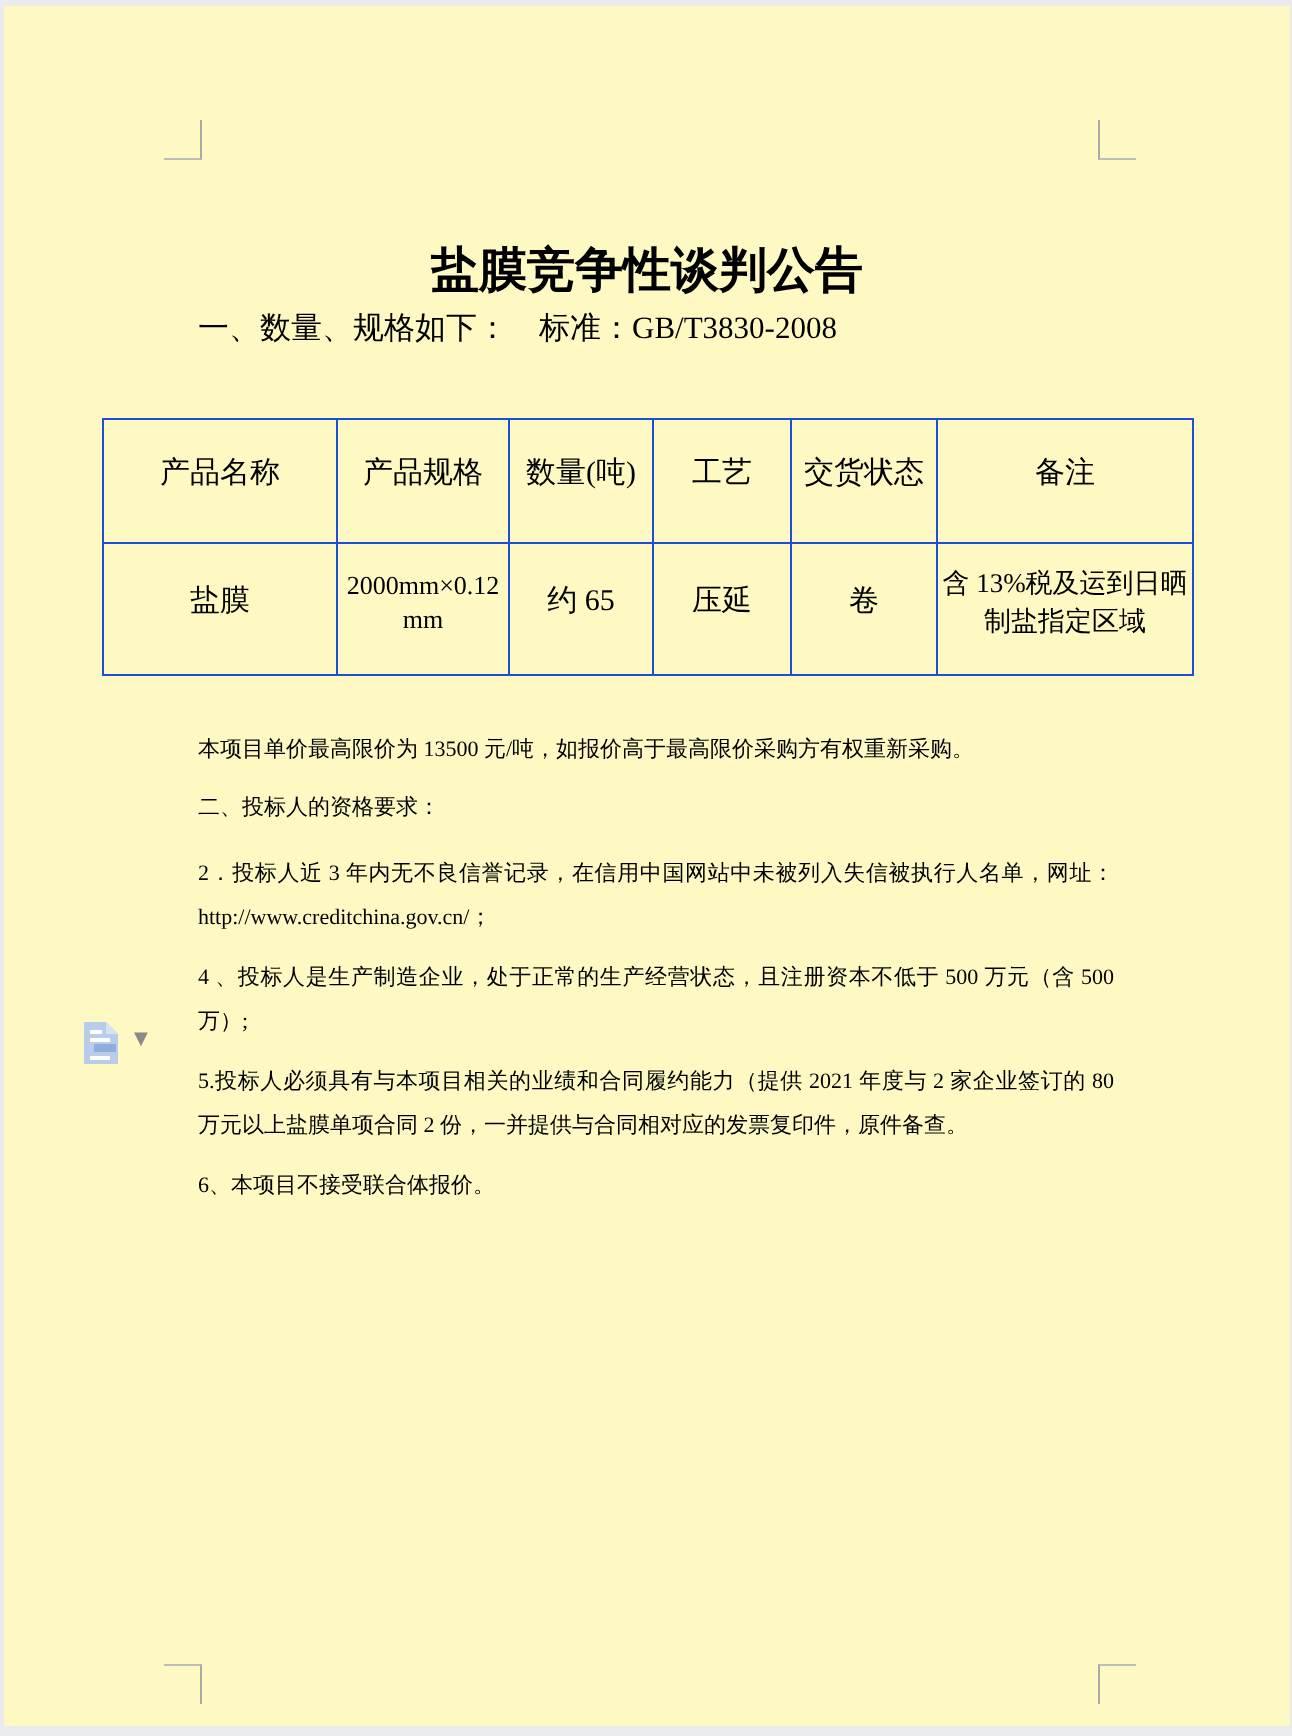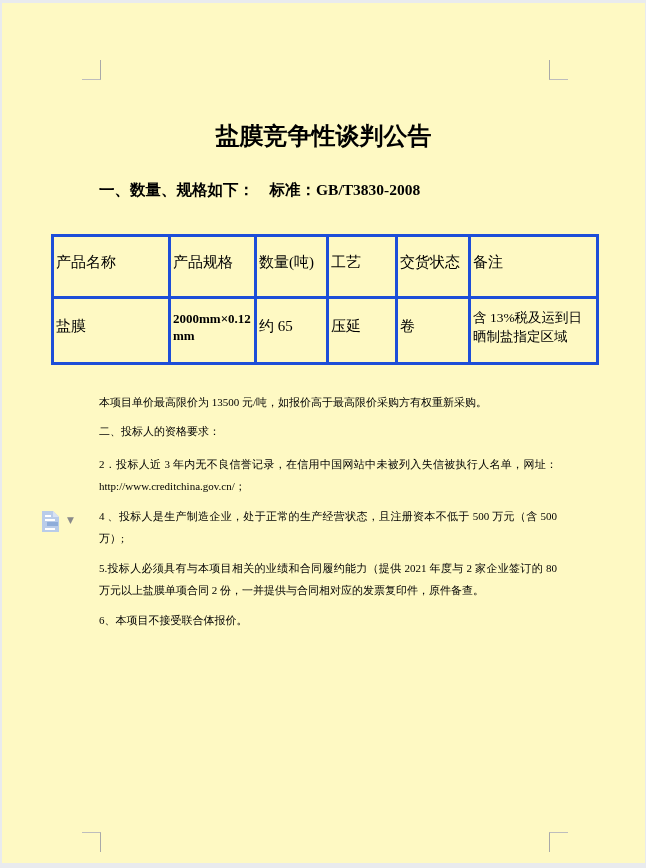--- a/index.html
+++ b/index.html
@@ -32,29 +32,30 @@
   }
   .intro-line {
     margin: 0 0 0 97px;
     width: 470px;
     font-size: 15.5px;
     line-height: 21px;
     color: #000;
     white-space: pre-wrap;
   }
   .intro-project { margin-top: 12px; }
-  .intro-spec    { margin-top: 28px; font-weight: bold; }
+  .intro-spec    { margin-top: 3px; }
 
   table.product-table {
     border-collapse: collapse;
     margin: 34px 0 0 49px;
     table-layout: fixed;
   }
   table.product-table td, table.product-table th {
-    border: 3px solid #1d4ed8;
+    border: 1px solid #1d4ed8;
+    text-align: center;
     vertical-align: middle;
     padding: 0 2px 8px 2px;
     color: #000;
     font-weight: normal;
     overflow: hidden;
   }
   .col-name   { width: 117px; }
   .col-spec   { width: 86px; }
   .col-qty    { width: 72px; }
   .col-proc   { width: 69px; }
@@ -64,21 +65,20 @@
   tr.data-row    { height: 66px; }
   tr.header-row td { font-size: 15px; }
   tr.data-row .cell-name,
   tr.data-row .cell-qty,
   tr.data-row .cell-proc,
   tr.data-row .cell-status { font-size: 15px; }
   tr.data-row .cell-spec {
     font-size: 13px;
     line-height: 17px;
     word-break: break-all;
-    font-weight: bold;
   }
   tr.data-row .cell-remark {
     font-size: 13.5px;
     line-height: 19px;
     margin-left: 21px;
   }
 
   .body-text {
     margin: 26px 0 0 97px;
     width: 458px;

